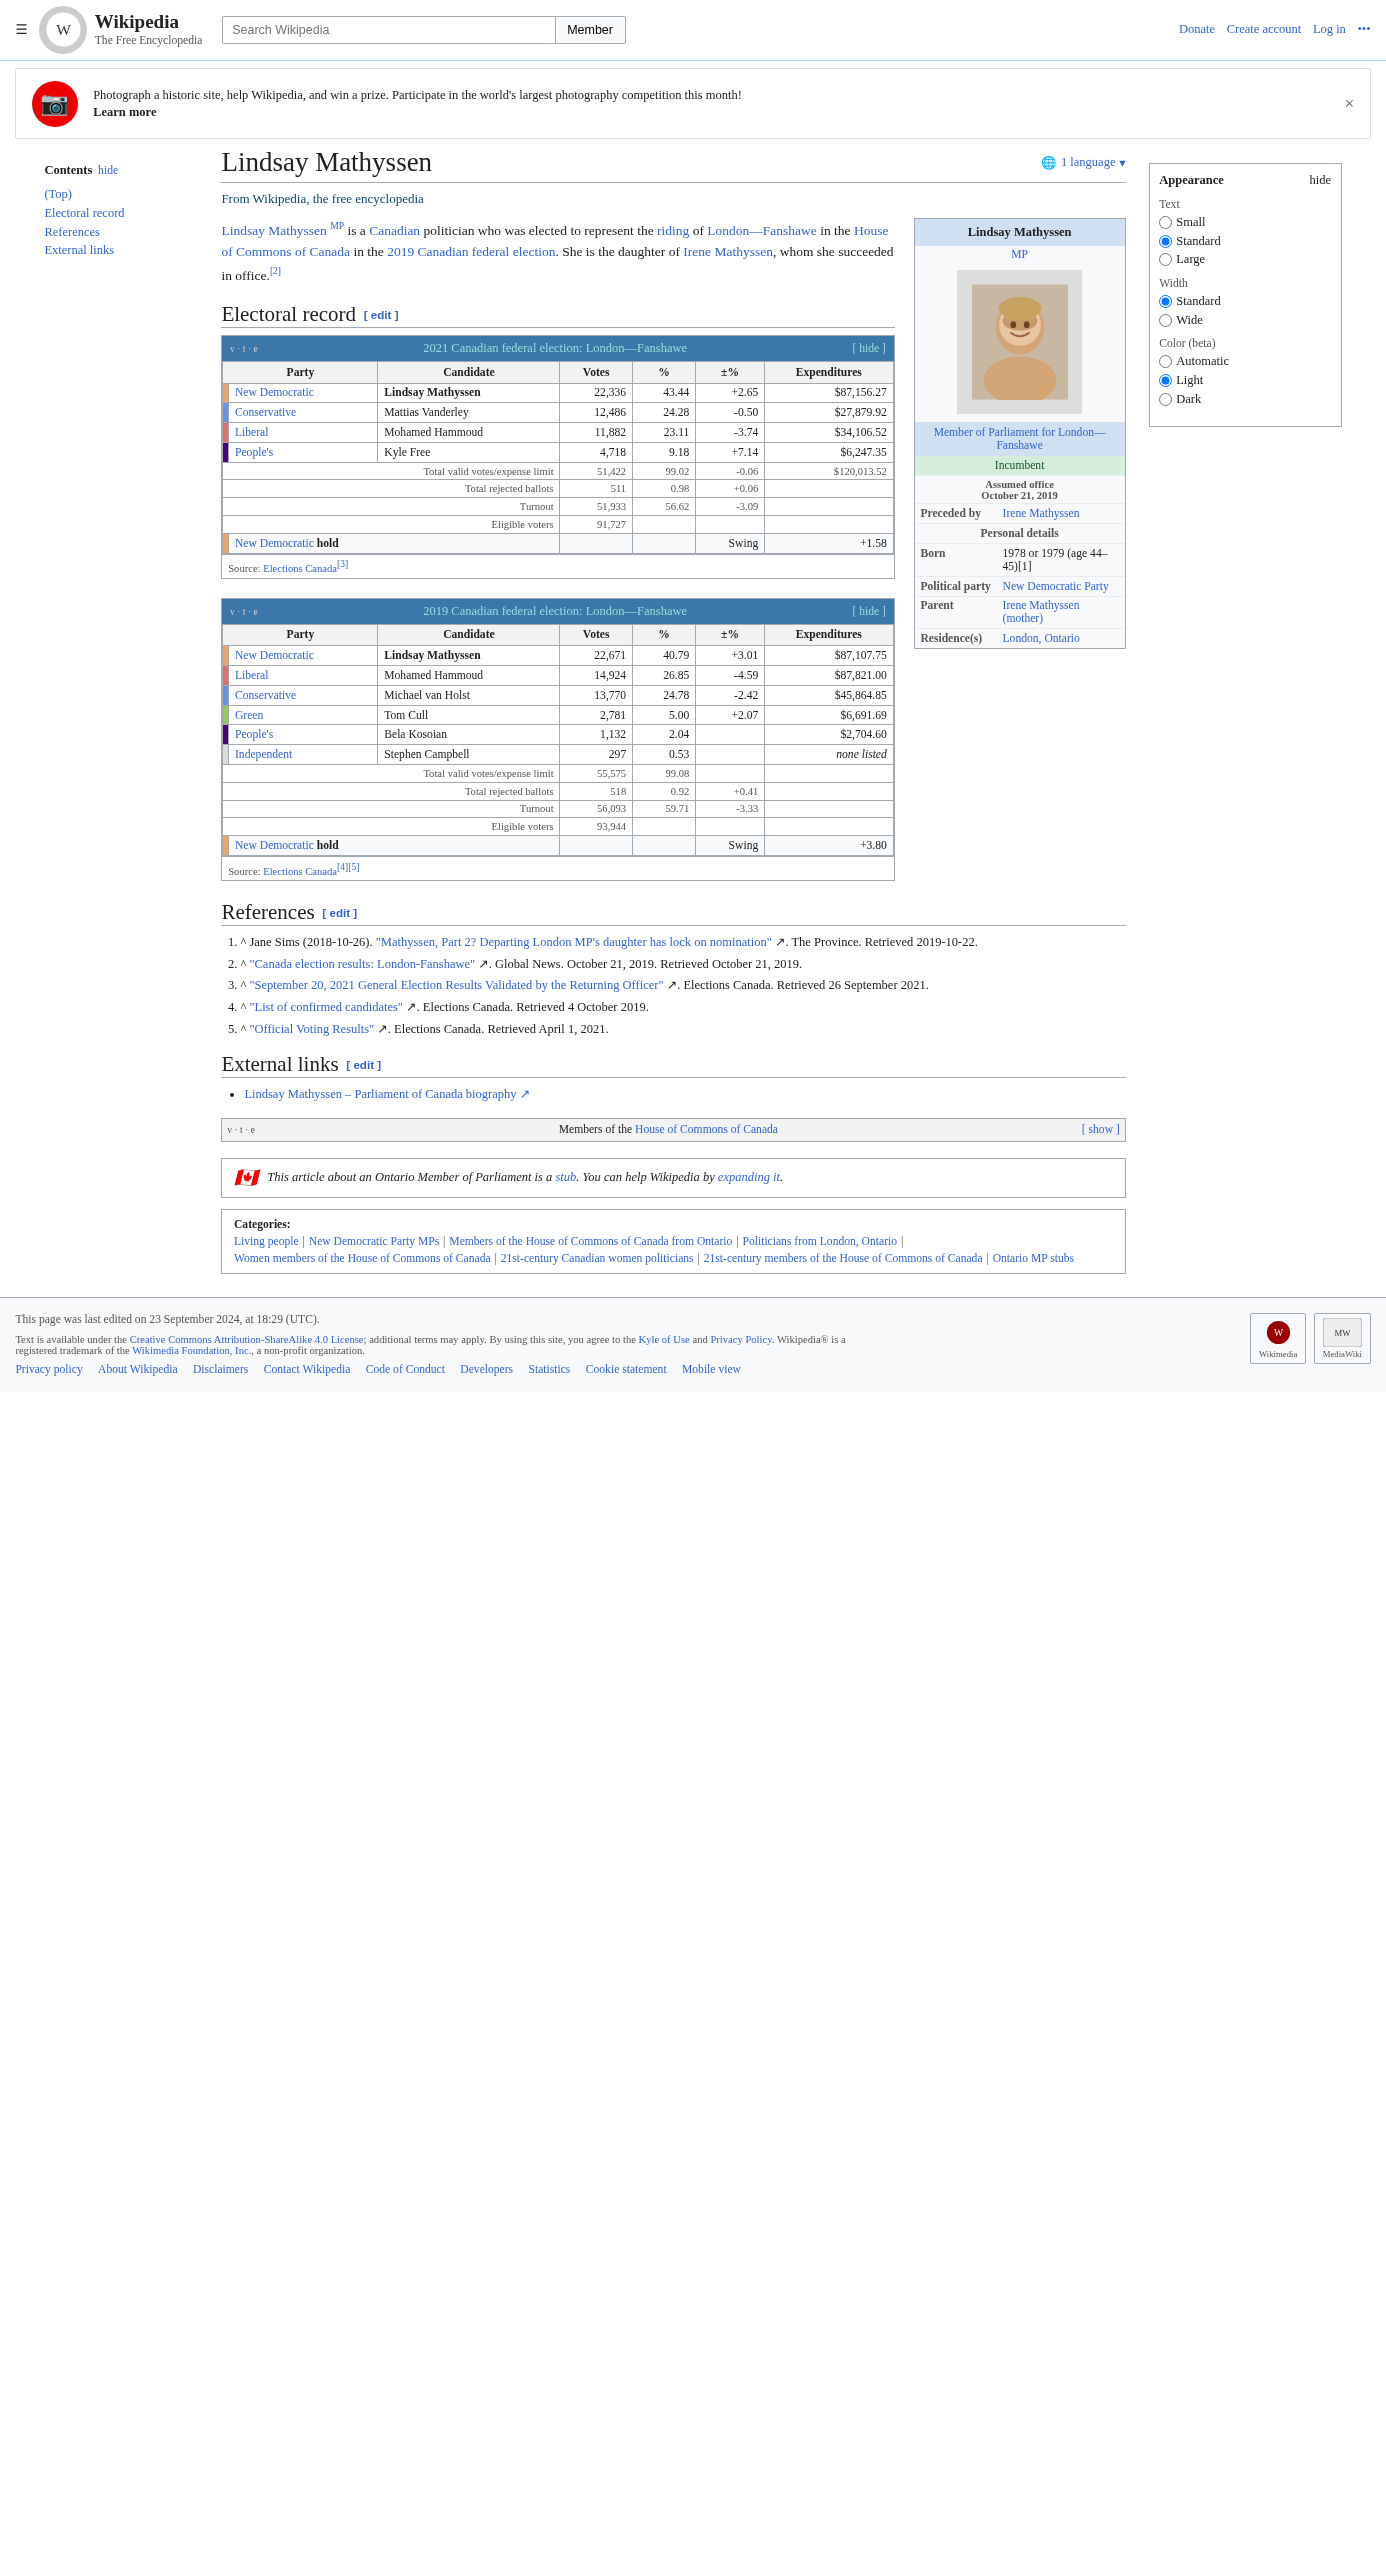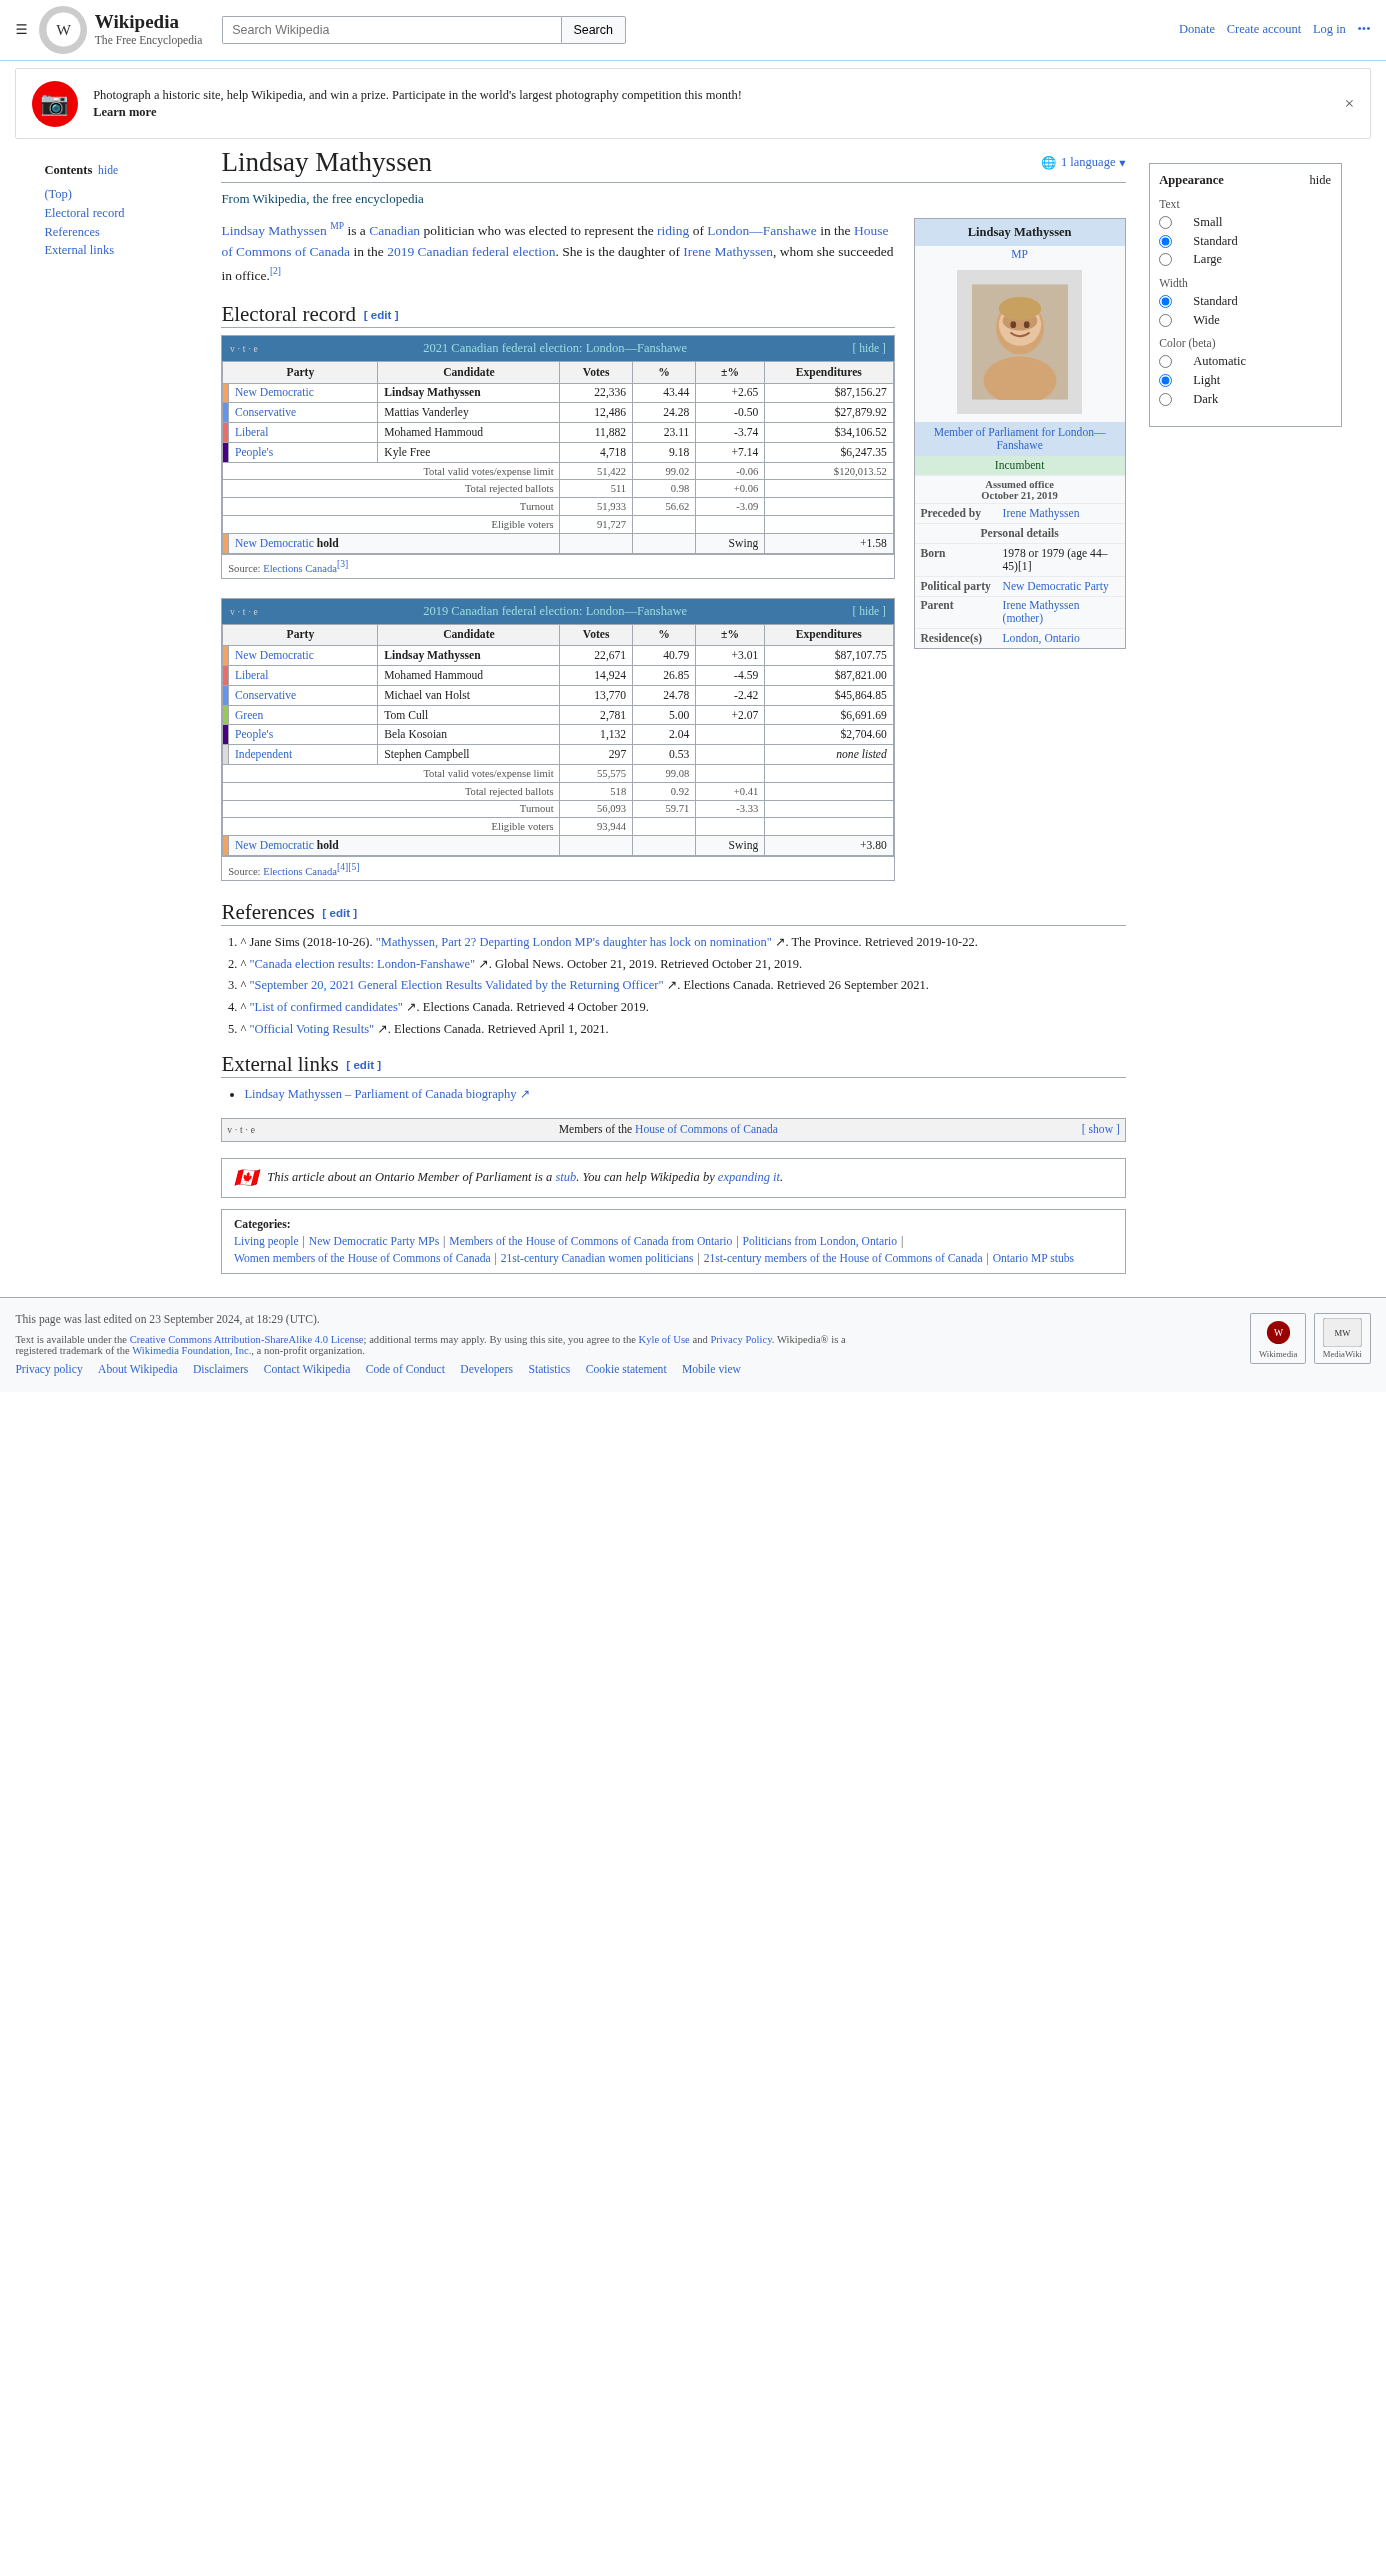--- a/index.html
+++ b/index.html
@@ -134,21 +134,21 @@
     #footer .footer-links { display: flex; gap: 15.4px; flex-wrap: wrap; font-size: 11.6px; }
     #footer .footer-logos { float: right; display: flex; gap: 7.7px; align-items: center; }
     #footer .footer-logo-badge { border: 1px solid #a2a9b1; padding: 3.9px 7.7px; border-radius: 1.9px; font-size: 9.6px; text-align: center; }
 
     
     #appearance-sidebar { width: 193px; flex-shrink: 0; padding-top: 15.4px; }
     .appearance-box { border: 1px solid #a2a9b1; padding: 9.6px; font-size: 12.5px; }
     .appearance-header { display: flex; justify-content: space-between; align-items: center; margin-bottom: 9.6px; }
     .appearance-section { margin-bottom: 9.6px; }
     .appearance-section-title { font-size: 11.6px; color: #555; margin-bottom: 3.9px; }
-    .radio-option { display: flex; align-items: center; gap: 21px; margin-bottom: 3.9px; font-size: 12.5px; }
+    .radio-option { display: flex; align-items: center; gap: 4px; margin-bottom: 3.9px; font-size: 12.5px; }
     .radio-option input { margin: 0; }
 
     .clearfix::after { content: ''; display: table; clear: both; }
 
     
     .bold { font-weight: bold; }
     .italic { font-style: italic; }
   </style>
 </head>
 <body>
@@ -162,21 +162,21 @@
         <text x="20" y="26" text-anchor="middle" font-size="16" fill="#333">W</text>
       </svg>
     </div>
     <div class="site-name">
       <div class="main">Wikipedia</div>
       <div class="sub">The Free Encyclopedia</div>
     </div>
   </div>
   <form class="search-form">
     <input class="search-input" type="text" placeholder="Search Wikipedia" style="">
-    <button class="search-btn" type="submit">Search</button>
+    <button class="search-btn" type="submit">Member</button>
   </form>
   <div class="header-links">
     <span>Donate</span>
     <span>Create account</span>
     <span>Log in</span>
     <span>•••</span>
   </div>
 </div>
 
 <div id="banner">

